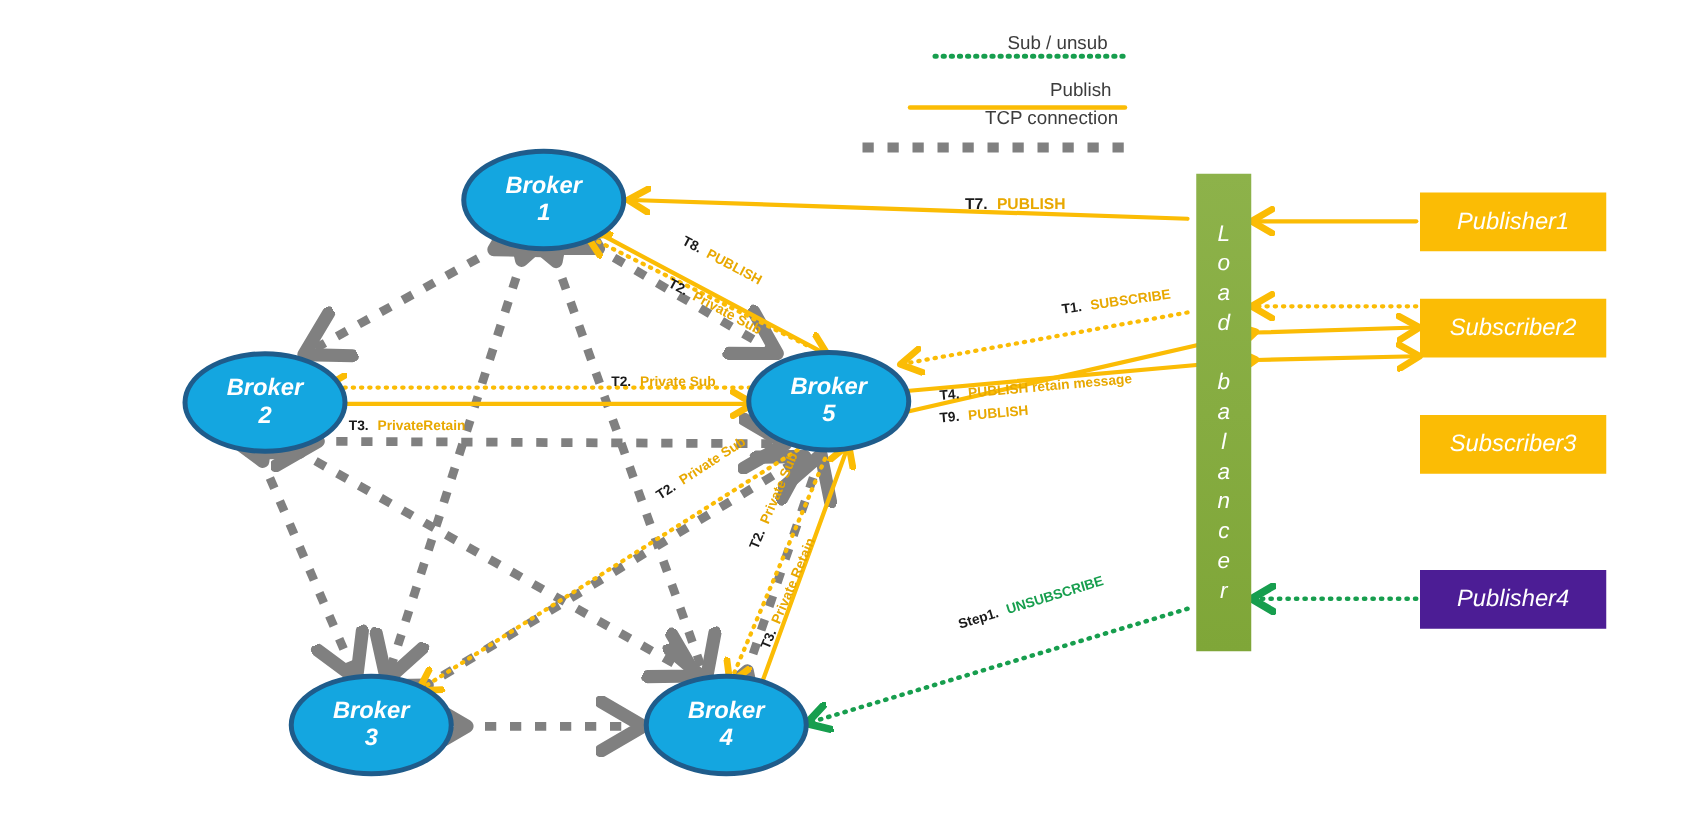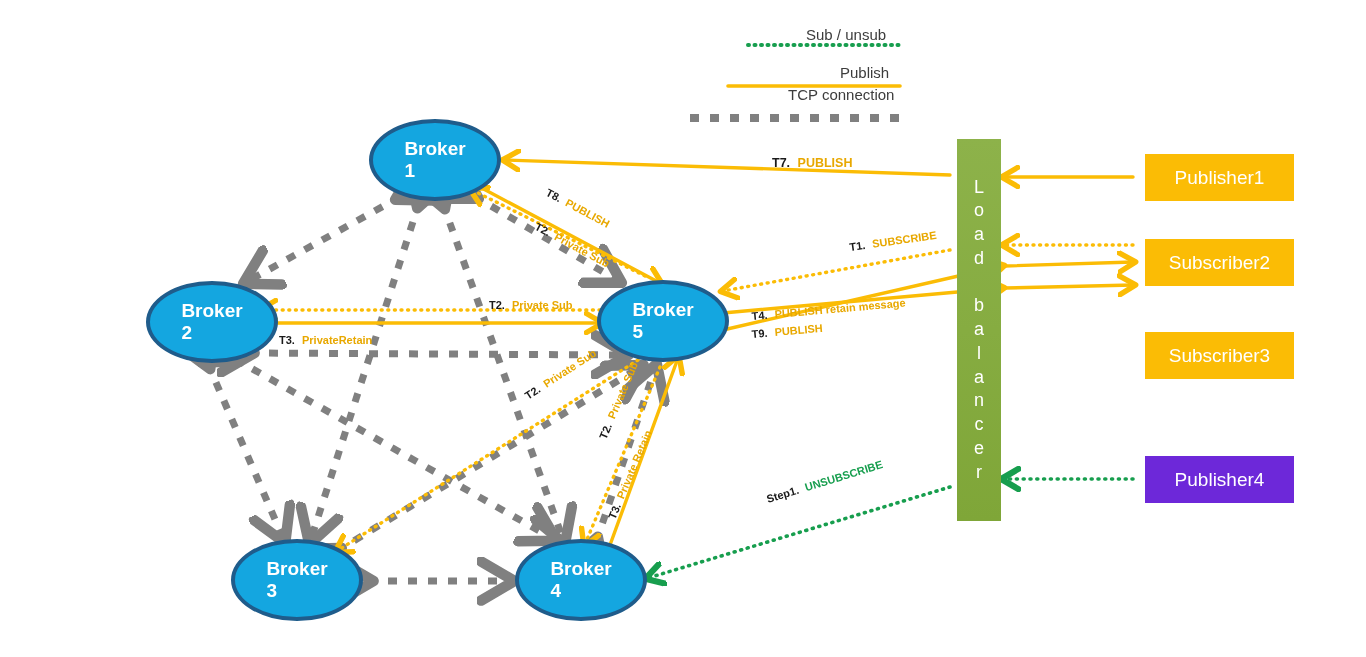--- a/index.html
+++ b/index.html
@@ -5,31 +5,31 @@
 <style>
   html,body{margin:0;padding:0;background:#ffffff;}
   body{width:1366px;height:657px;overflow:hidden;
        font-family:"Liberation Sans","DejaVu Sans",sans-serif;}
   #stage{position:relative;width:1366px;height:657px;background:#fff;}
   svg.layer{position:absolute;left:0;top:0;width:1366px;height:657px;}
   #edges{z-index:1;}
   #labels{z-index:3;}
 
   .node{position:absolute;z-index:2;display:flex;align-items:center;
-        justify-content:center;}
+        justify-content:center;text-align:center;font-style:italic;}
 
   .broker{border-radius:50%;background:#14A6E0;border:4px solid #1F5C8B;
           color:#ffffff;font-size:19px;font-weight:bold;line-height:1.15;
           box-sizing:border-box;}
 
   .clientbox{color:#ffffff;font-size:19px;font-weight:normal;
-             box-sizing:border-box;margin-left:9px;}
+             box-sizing:border-box;}
   .clientbox.pub{background:#FBBC05;}
   .clientbox.sub{background:#FBBC05;}
-  .clientbox.greenbox{background:#6d28d9;}
+  .clientbox.greenbox{background:#4c1d95;}
 
   .lb{background:linear-gradient(180deg,#8DB24A 0%,#7FA638 100%);
       color:#ffffff;font-size:18px;line-height:1.32;font-weight:normal;
       writing-mode:horizontal-tb;display:flex;flex-direction:column;
       align-items:center;justify-content:center;box-sizing:border-box;
       padding:6px 0;}
   .lb span{display:block;}
 
   .legend-text{position:absolute;z-index:3;font-size:15px;color:#3c3c3c;
                white-space:nowrap;}

